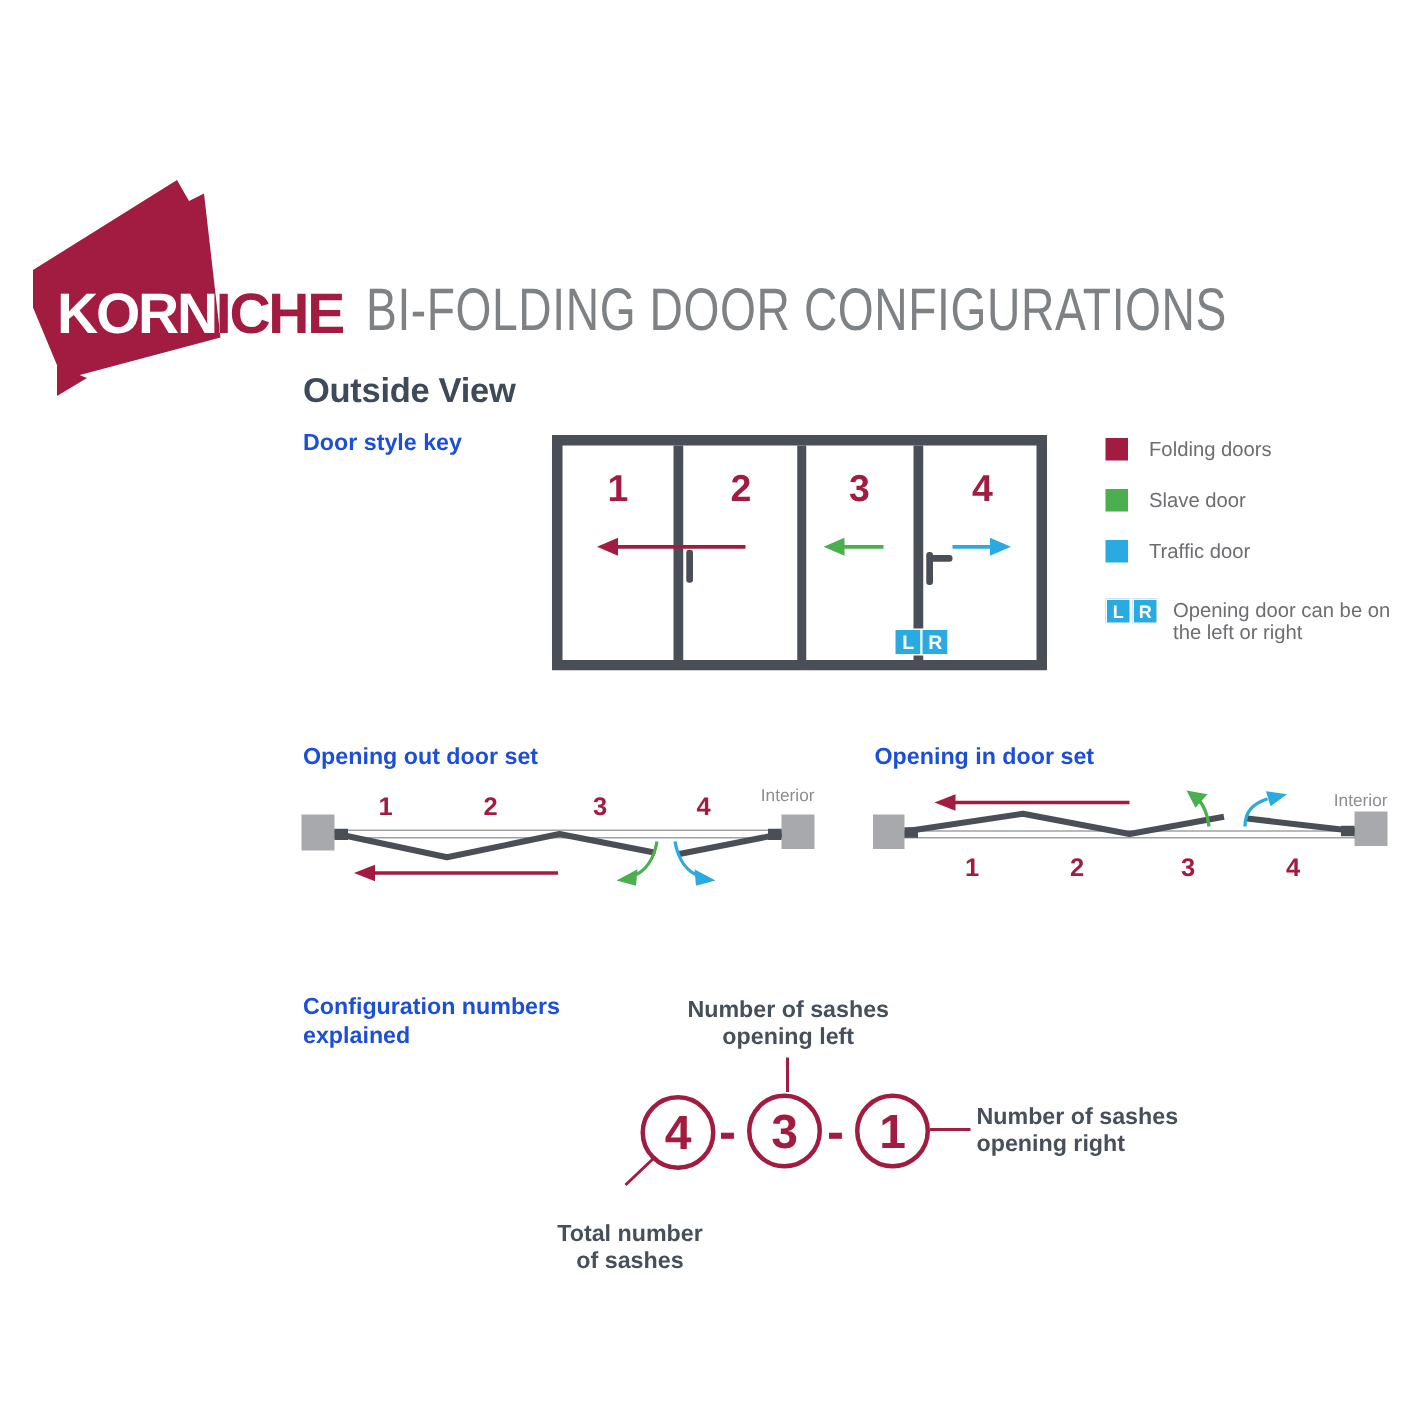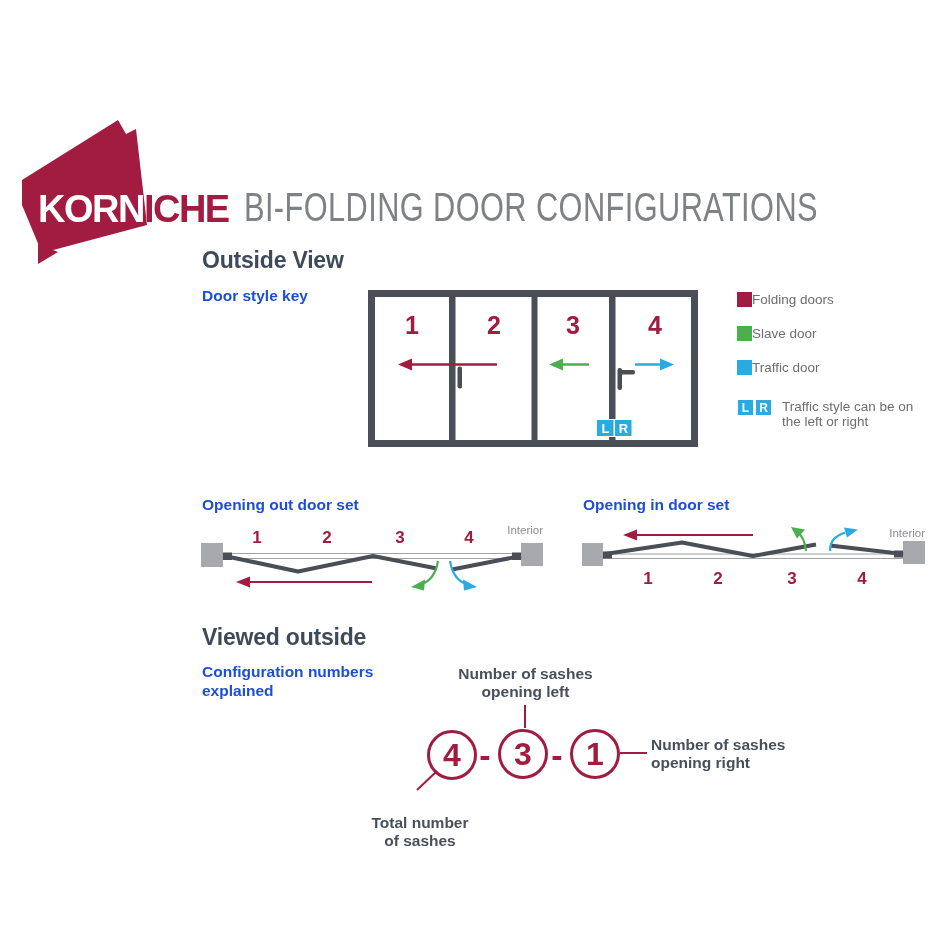--- a/index.html
+++ b/index.html
@@ -16,21 +16,21 @@
   .h-section { color:#3E4A59; font-weight:bold; font-size:23px; letter-spacing:-0.2px;text-align:center; }
   .h-sub { color:#1d4ed8; font-weight:bold; font-size:15.5px; line-height:19px; }
   .annot { color:#47505A; font-weight:bold; font-size:15.5px; line-height:18px; }
 
   .logo-text { font-family:"Liberation Sans", sans-serif; font-weight:bold;
                font-size:38px; letter-spacing:-1.5px; }
 
   
   .legend-row { position:absolute; display:flex; align-items:center; }
   .swatch { width:15px; height:15px; flex:0 0 15px; }
-  .legend-label { color:#6D6E71; font-size:13.5px; line-height:15px; }
+  .legend-label { color:#6D6E71; font-size:13.5px; line-height:15px; margin-left:14px; }
   .legend-badge-sq {
     width:17px; height:17px; background:#29ABE2; border:1px solid #fff;
     color:#fff; font-weight:bold; font-size:12px;
     display:flex; align-items:center; justify-content:center; box-sizing:border-box;
   }
   .legend-badge-label { color:#6D6E71; font-size:13.5px; line-height:15px; margin-left:10px; }
 
   
   .num-red { font-family:"Liberation Sans",sans-serif; font-weight:bold; fill:#A11C40; }
   .interior { font-family:"Liberation Sans",sans-serif; fill:#8B8D90; font-size:11.5px; }
@@ -121,21 +121,21 @@
     <div class="legend-row" style="left:0; top:72px;">
       <div class="swatch" style="background:#29ABE2;"></div>
       <div class="legend-label">Traffic door</div>
     </div>
     <div class="legend-row" style="left:0; top:111px; align-items:flex-start;">
       <div style="display:flex;">
         <div class="legend-badge-sq">L</div>
         <div class="legend-badge-sq" style="margin-left:1px;">R</div>
       </div>
       <div class="legend-badge-label">
-        <div>Traffic style can be on</div>
+        <div>Opening door can be on</div>
         <div>the left or right</div>
       </div>
     </div>
   </div>
 
   <div class="abs h-sub" style="left:202px; top:495px;">Opening out door set</div>
   <svg class="abs" style="left:197px; top:517px;" width="360" height="80" viewBox="0 0 360 80">
     <rect x="4" y="26" width="22" height="24" fill="#A7A9AC"></rect>
     <rect x="324" y="26" width="22" height="23" fill="#A7A9AC"></rect>
     <rect x="26" y="36.5" width="298" height="5" fill="#ffffff" stroke="#A0A2A5" stroke-width="1"></rect>
@@ -187,21 +187,20 @@
     <g>
       <path d="M228,34 C227,24 224,19 220,15" fill="none" stroke="#4BAE4F" stroke-width="2.2"></path>
       <polygon points="213,10 227,12.5 219,21.5" fill="#4BAE4F"></polygon>
     </g>
     <g>
       <path d="M252,34 C252,24 257,19 267,15.5" fill="none" stroke="#29ABE2" stroke-width="2.2"></path>
       <polygon points="280,12.5 266,10.5 269,20.5" fill="#29ABE2"></polygon>
     </g>
   </svg>
 
-  <div class="abs h-section" style="left:202px; top:624px;">Viewed outside</div>
   <div class="abs h-sub" style="left:202px; top:662px;">
     <div>Configuration numbers</div>
     <div>explained</div>
   </div>
 
   <div class="abs annot" style="left:443px; top:665px; width:165px; text-align:center;">
     <div>Number of sashes</div>
     <div>opening left</div>
   </div>
   <div class="red-line" style="left:524px; top:705px; width:2px; height:23px;"></div>

